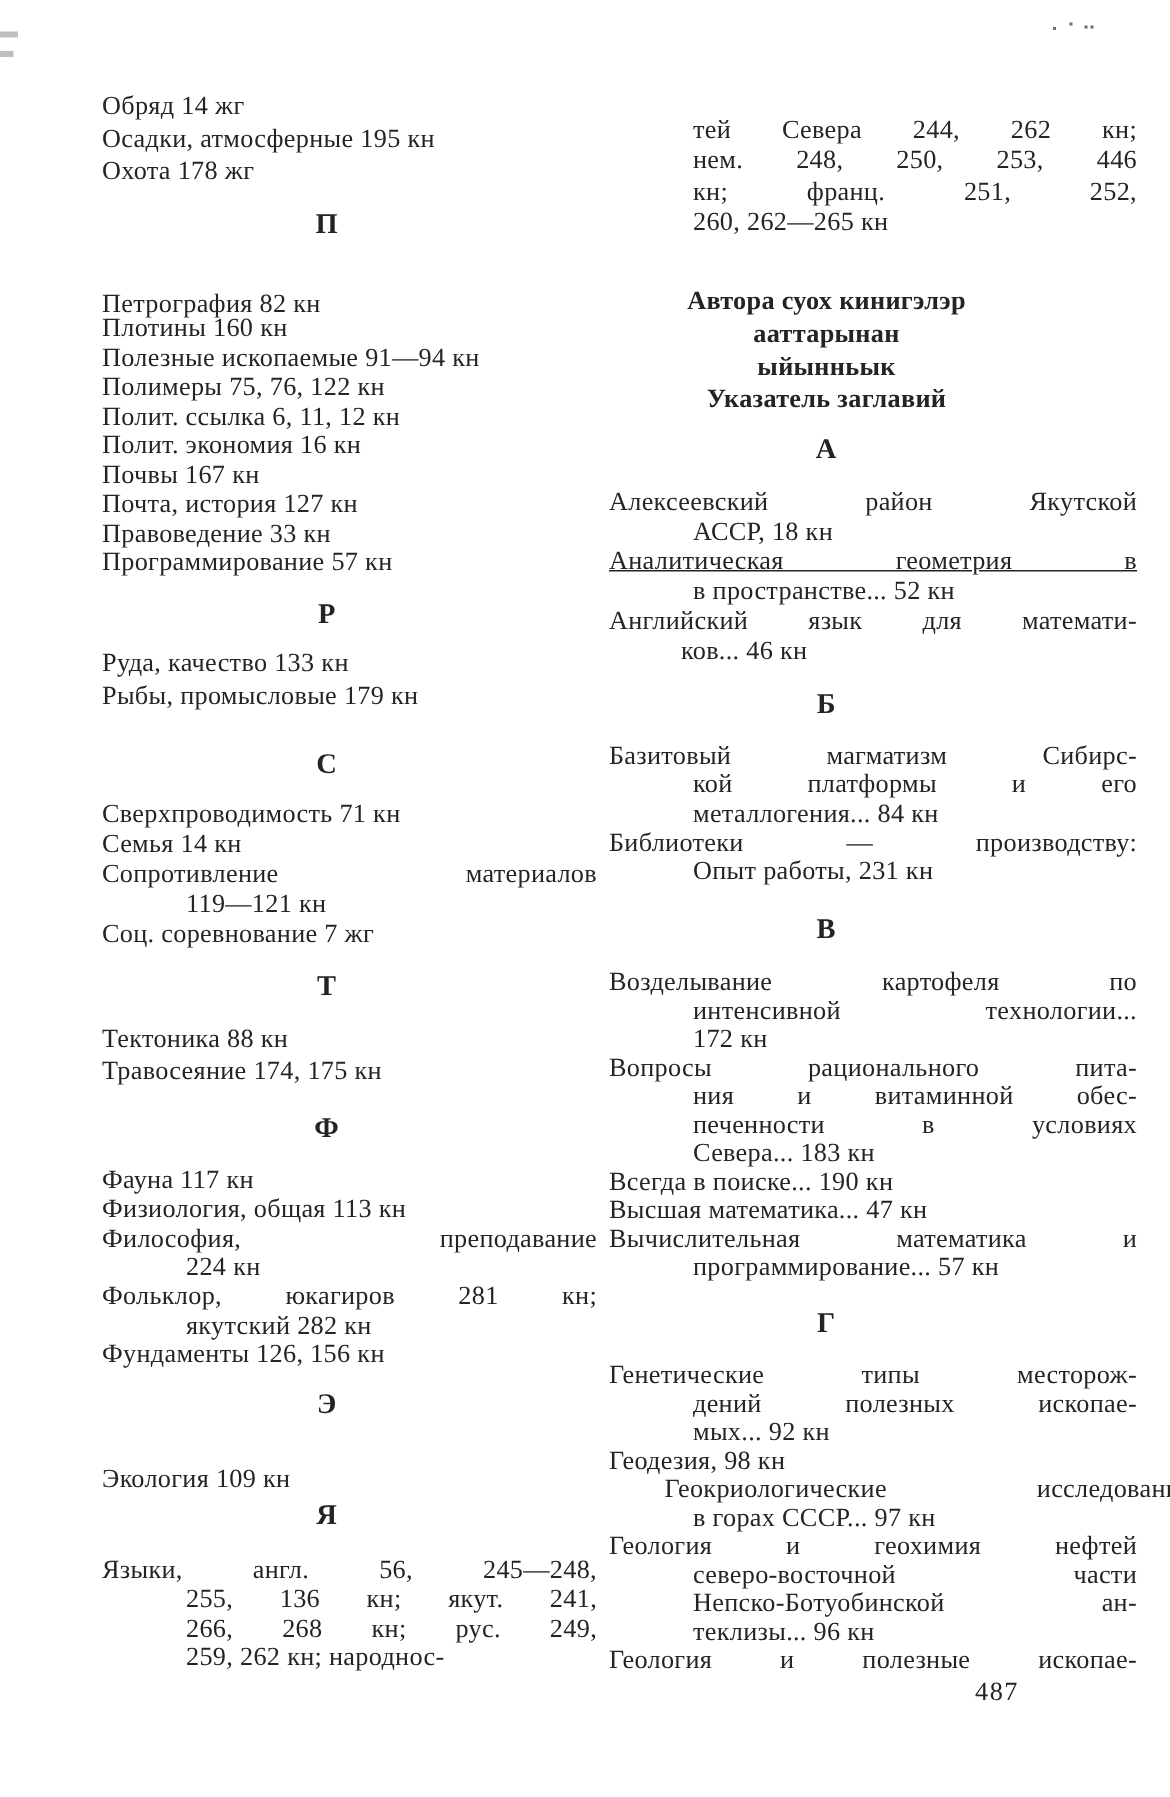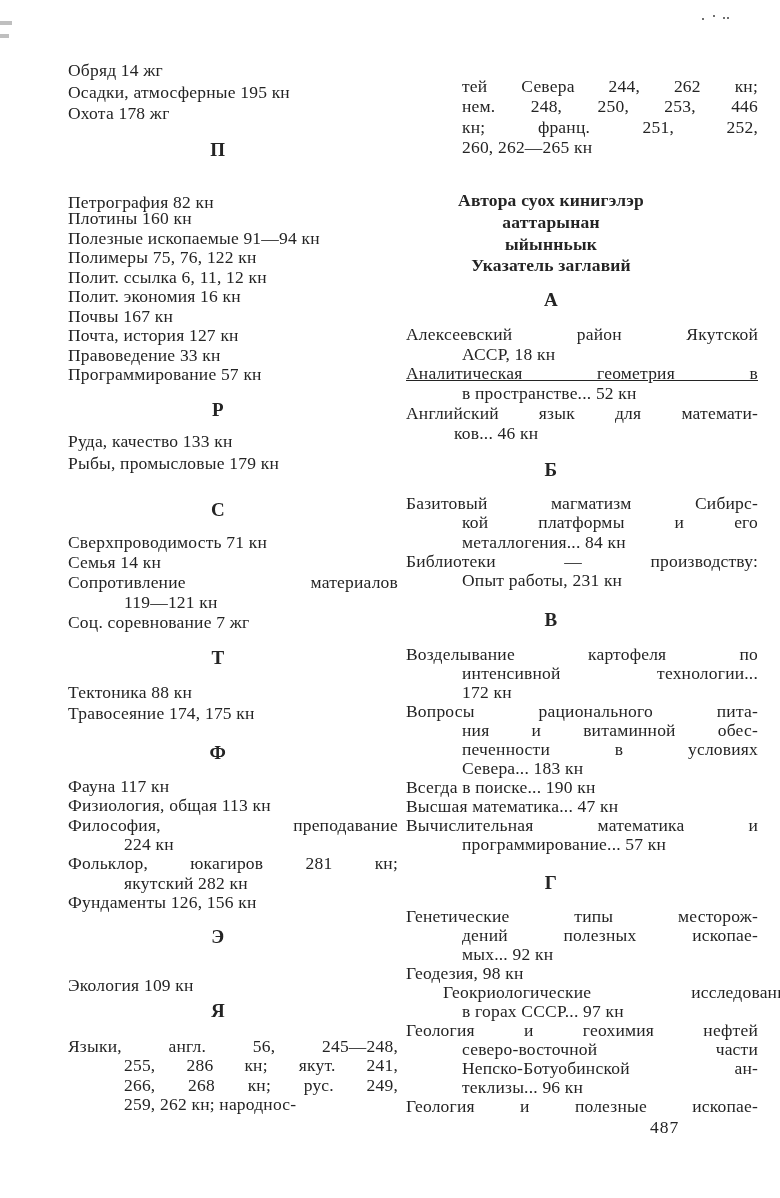--- a/index.html
+++ b/index.html
@@ -63,21 +63,21 @@
       <div class="line" style="top: 797.3px; width: 330px;">Физиология, общая 113 кн</div>
       <div class="line fill" style="top: 816.6px; width: 330px;">Философия, преподавание</div>
       <div class="line" style="top: 835.9px; left: 56px; width: 274px;">224 кн</div>
       <div class="line fill" style="top: 855.2px; width: 330px;">Фольклор, юкагиров 281 кн;</div>
       <div class="line" style="top: 874.5px; left: 56px; width: 274px;">якутский 282 кн</div>
       <div class="line" style="top: 893.8px; width: 330px;">Фундаменты 126, 156 кн</div>
       <div class="letter-heading" style="top: 926px; width: 300px;">Э</div>
       <div class="line" style="top: 962px; width: 330px; margin-top: 15px;">Экология 109 кн</div>
       <div class="letter-heading" style="top: 1000px; width: 300px;">Я</div>
       <div class="line fill" style="top: 1038px; width: 330px;">Языки, англ. 56, 245—248,</div>
-      <div class="line fill" style="top: 1057.3px; left: 56px; width: 274px;">255, 286 кн; якут. 241,</div>
+      <div class="line fill" style="top: 1057.3px; left: 56px; width: 274px;">255, 136 кн; якут. 241,</div>
       <div class="line fill" style="top: 1076.6px; left: 56px; width: 274px;">266, 268 кн; рус. 249,</div>
       <div class="line" style="top: 1095.9px; left: 56px; width: 274px;">259, 262 кн; народнос-</div>
     </div>
   <div class="col" id="col-right" style="left:406px;width:352px;">
       <div class="line fill" style="top: 78px; left: 56px; width: 296px;">тей Севера 244, 262 кн;</div>
       <div class="line fill" style="top: 98.3px; left: 56px; width: 296px;">нем. 248, 250, 253, 446</div>
       <div class="line fill" style="top: 118.6px; left: 56px; width: 296px;">кн; франц. 251, 252,</div>
       <div class="line" style="top: 138.9px; left: 56px; width: 296px;">260, 262—265 кн</div>
       <div class="title-line" style="top: 190px; width: 290px;">Автора суох кинигэлэр</div>
       <div class="title-line" style="top: 211.8px; width: 290px;">ааттарынан</div>

